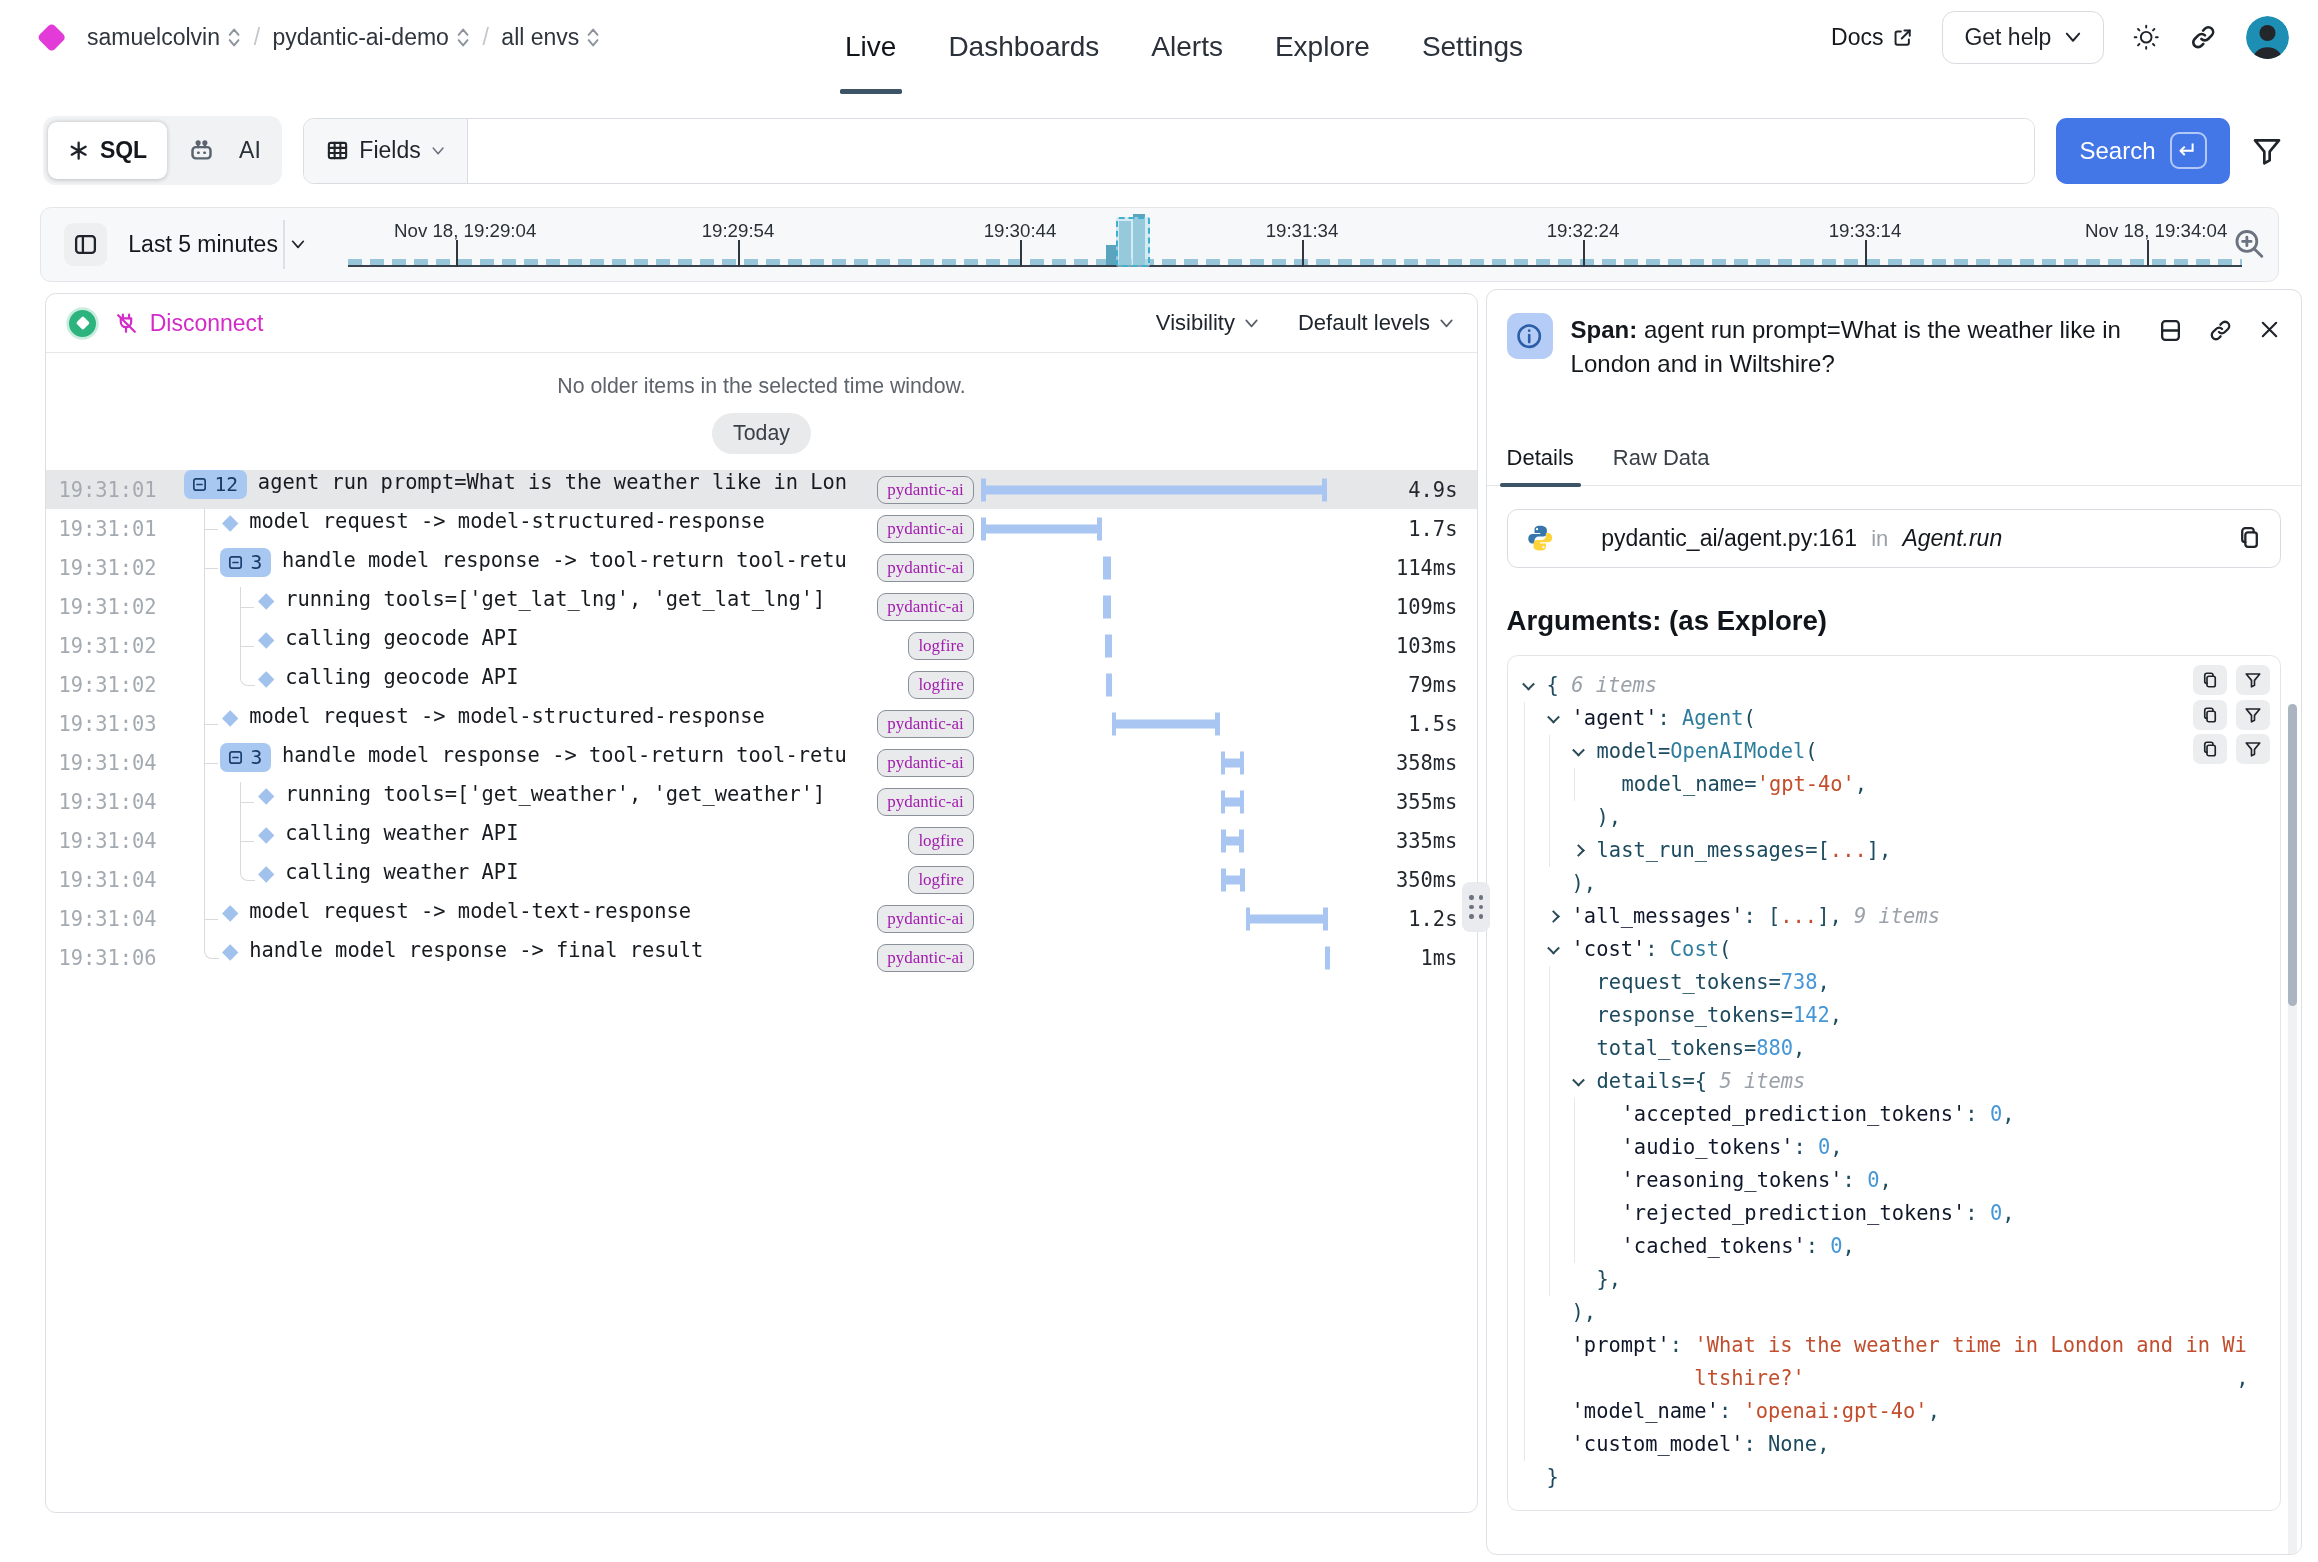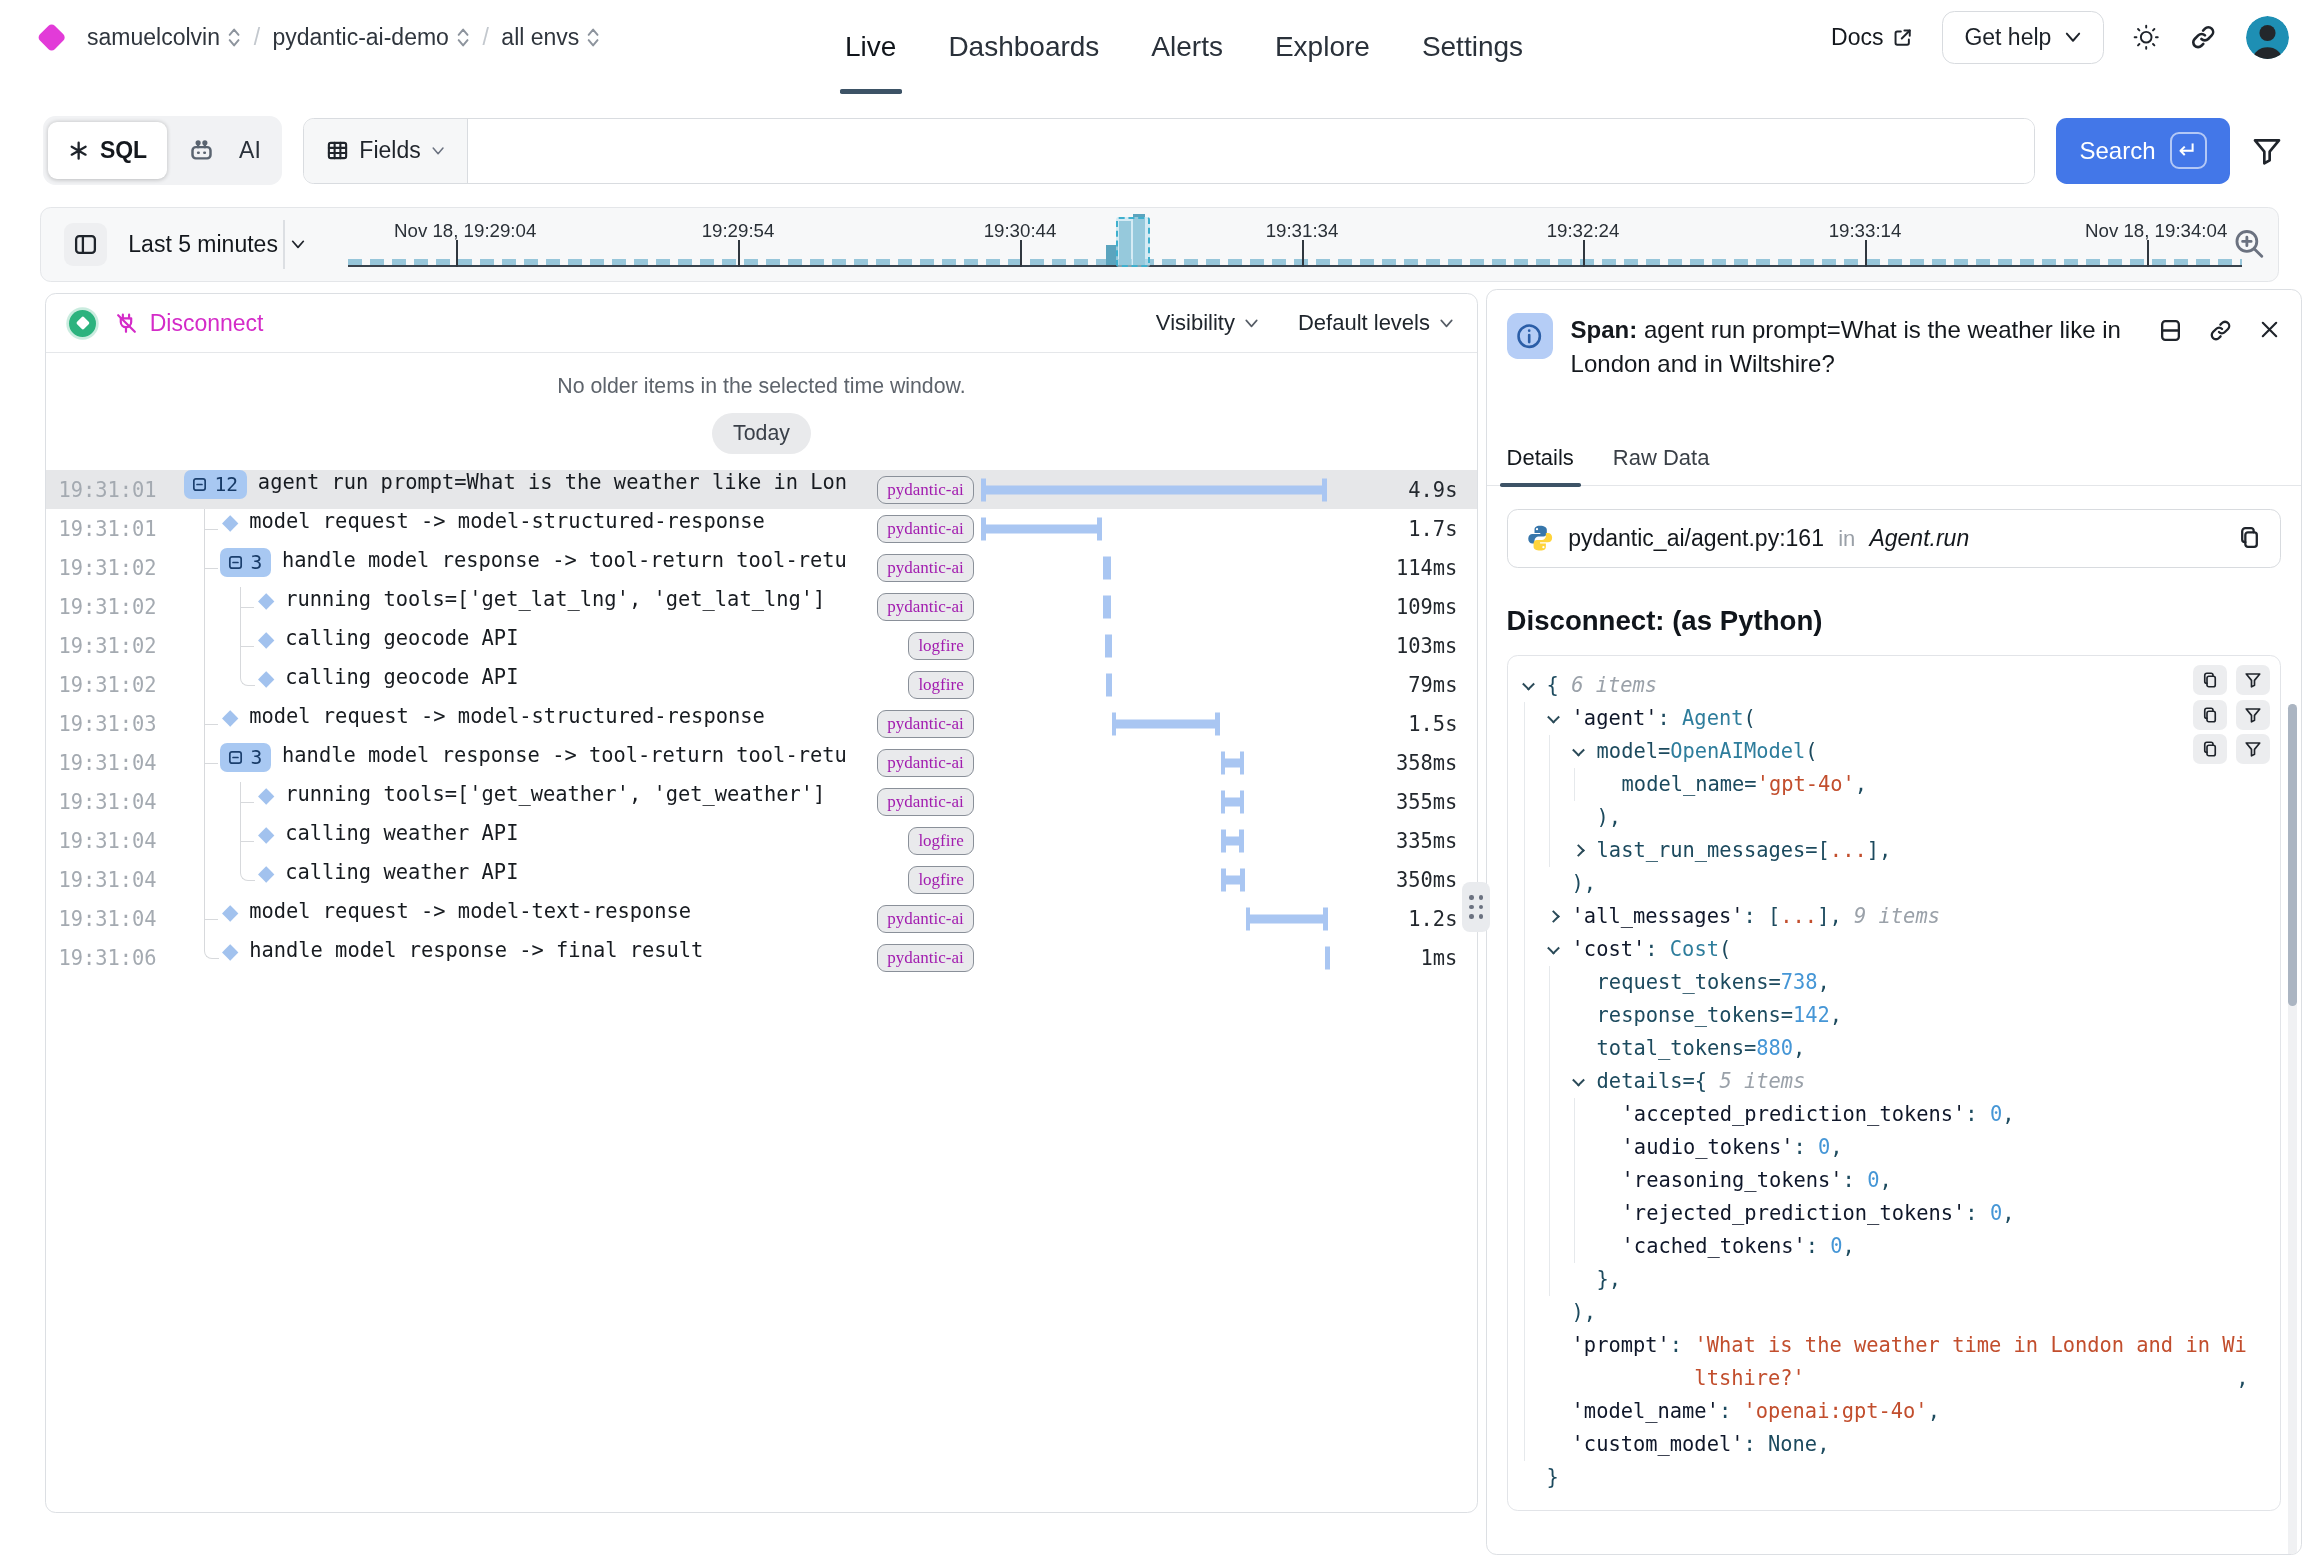--- a/index.html
+++ b/index.html
@@ -90,21 +90,21 @@
   .sp-head { display: flex; padding: 23px 19.6px 0 19.6px; gap: 18px; }
   .infoicon { width: 46px; height: 46px; border-radius: 10.7px; background: #B5CDF6; display: flex; align-items: center; justify-content: center; flex: none; }
   .sp-title { font-size: 24px; line-height: 34px; color: #14181D; max-width: 551px; }
   .sp-title b { font-weight: 700; }
   .sp-actions { margin-left: auto; display: flex; gap: 25px; align-items: flex-start; padding-top: 5.3px; }
   .sp-tabs { display: flex; gap: 39px; padding: 0 19.6px; margin-top: 64px; border-bottom: 1.8px solid #E4E6E9; }
   .sp-tab { font-size: 22px; padding-bottom: 14.2px; position: relative; color: #3A4047; cursor: pointer; }
   .sp-tab.active { color: #13181D; }
   .sp-tab.active::after { content: ""; position: absolute; left: -7.1px; right: -7.1px; bottom: -1.8px; height: 4.4px; background: #3D5366; border-radius: 1.8px; }
   .srcbox { margin: 23px 19.6px 0; border: 1.8px solid #D8DBDF; border-radius: 10.7px; height: 59px; display: flex; align-items: center; gap: 14.2px; padding: 0 18px; }
-  .srcfile { font-size: 23px; color: #14181D; cursor: pointer; }
+  .srcfile { font-size: 23px; color: #14181D; cursor: pointer; margin-left: 33px; }
   .srcin { font-size: 22px; color: #9AA0A8; }
   .srcfn { font-size: 23px; font-style: italic; color: #14181D; }
   .srccopy { margin-left: auto; cursor: pointer; }
   .argshead { margin: 37px 19.6px 0; font-size: 27.6px; font-weight: 700; color: #10151B; }
   .codebox { position: relative; margin: 18px 19.6px 0; border: 1.8px solid #E2E4E8; border-radius: 10.7px; padding: 12.4px 9px 16px 16px; font-family: "DejaVu Sans Mono", monospace; font-size: 20.4px; background: #fff; }
   .cl { display: flex; align-items: center; height: 33px; white-space: pre; }
   .cg { width: 25px; flex: none; align-self: stretch; border-left: 1.8px solid #E6E9EC; }
   .cc { width: 23px; flex: none; display: flex; align-items: center; }
   .car { width: 9px; height: 9px; border-right: 2.2px solid #2A4A58; border-bottom: 2.2px solid #2A4A58; display: block; cursor: pointer; }
   .car.d { transform: rotate(45deg) translate(-0.9px,-0.9px); }
@@ -628,21 +628,21 @@
       <span class="srcin">in</span>
       <span class="srcfn">Agent.run</span>
       <span class="srccopy">
         <svg class="ico" width="25" height="25" viewBox="0 0 24 24">
             <rect x="8" y="7" width="11" height="14" rx="2.5"></rect>
             <path d="M16 7V5.5A2.5 2.5 0 0 0 13.5 3H8a3 3 0 0 0-3 3v8a2.5 2.5 0 0 0 2.5 2.5H8"></path>
           </svg>
       </span>
     </div>
 
-    <div class="argshead">Disconnect: (as Python)</div>
+    <div class="argshead">Arguments: (as Explore)</div>
 
     <div class="codebox">
       <div id="code-lines">
           <div class="cl"><span class="cc"><span class="car d"></span></span><span class="tk-p">{ </span><span class="tk-dim">6 items</span></div>
           <div class="cl"><span class="cg"></span><span class="cc"><span class="car d"></span></span><span class="tk-key">'agent'</span><span class="tk-p">: </span><span class="tk-cls">Agent</span><span class="tk-p">(</span></div>
           <div class="cl"><span class="cg"></span><span class="cg"></span><span class="cc"><span class="car d"></span></span><span class="tk-p">model=</span><span class="tk-cls">OpenAIModel</span><span class="tk-p">(</span></div>
           <div class="cl"><span class="cg"></span><span class="cg"></span><span class="cg"></span><span class="cc"></span><span class="tk-p">model_name=</span><span class="tk-str">'gpt-4o'</span><span class="tk-p">,</span></div>
           <div class="cl"><span class="cg"></span><span class="cg"></span><span class="cc"></span><span class="tk-p">),</span></div>
           <div class="cl"><span class="cg"></span><span class="cg"></span><span class="cc"><span class="car r"></span></span><span class="tk-p">last_run_messages=</span><span class="tk-p">[</span><span class="tk-str">...</span><span class="tk-p">]</span><span class="tk-p">,</span></div>
           <div class="cl"><span class="cg"></span><span class="cc"></span><span class="tk-p">),</span></div>

